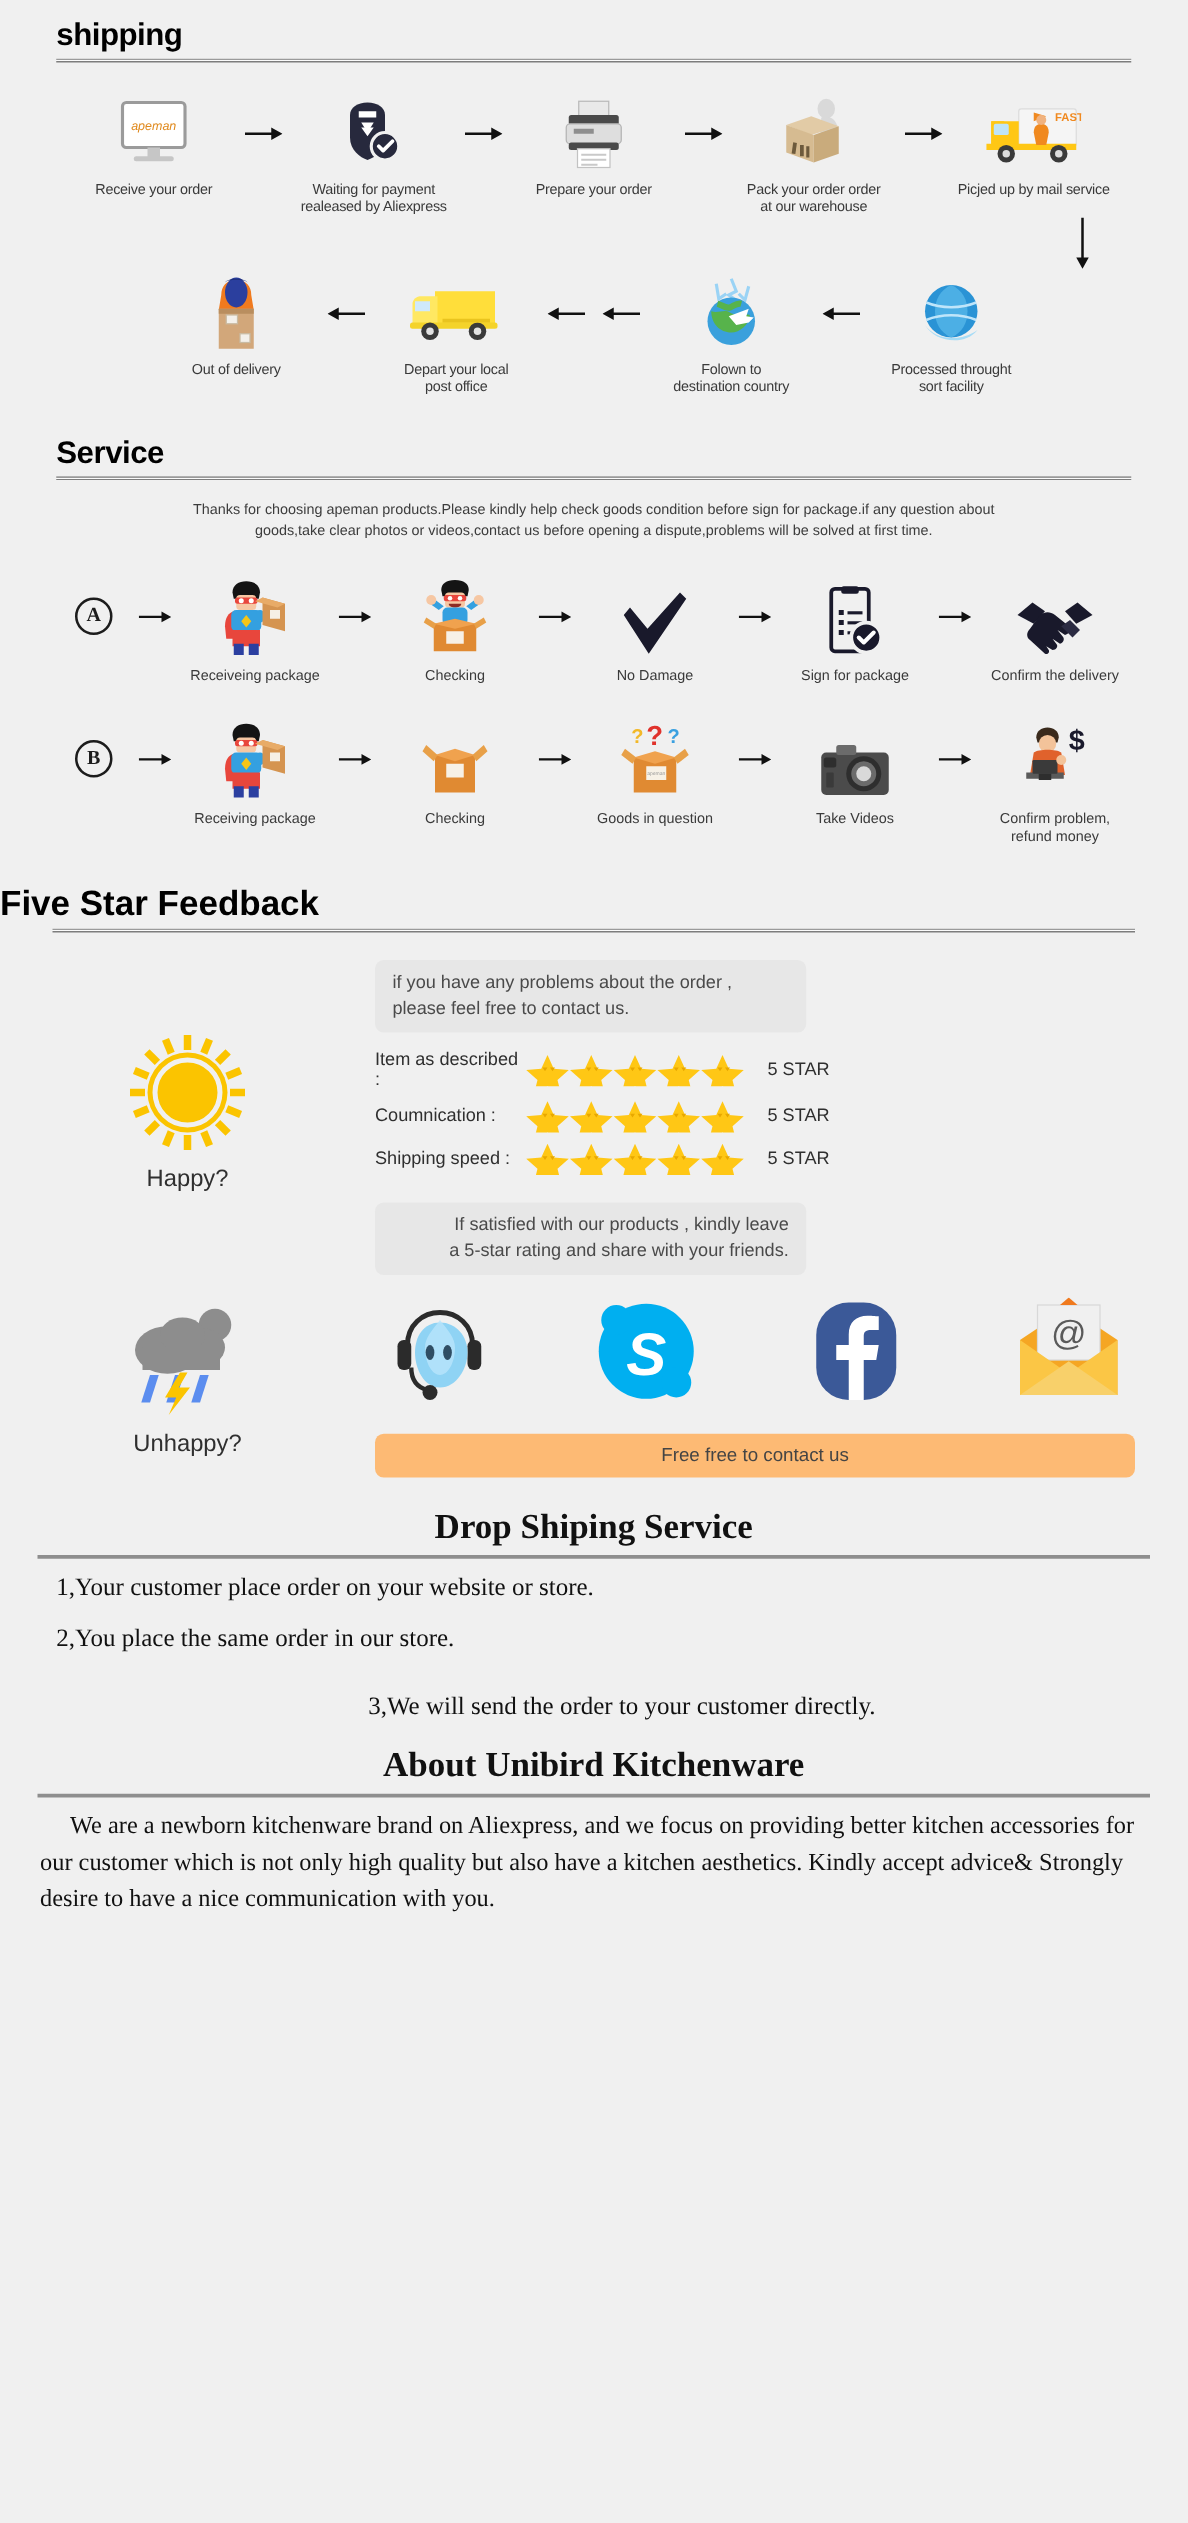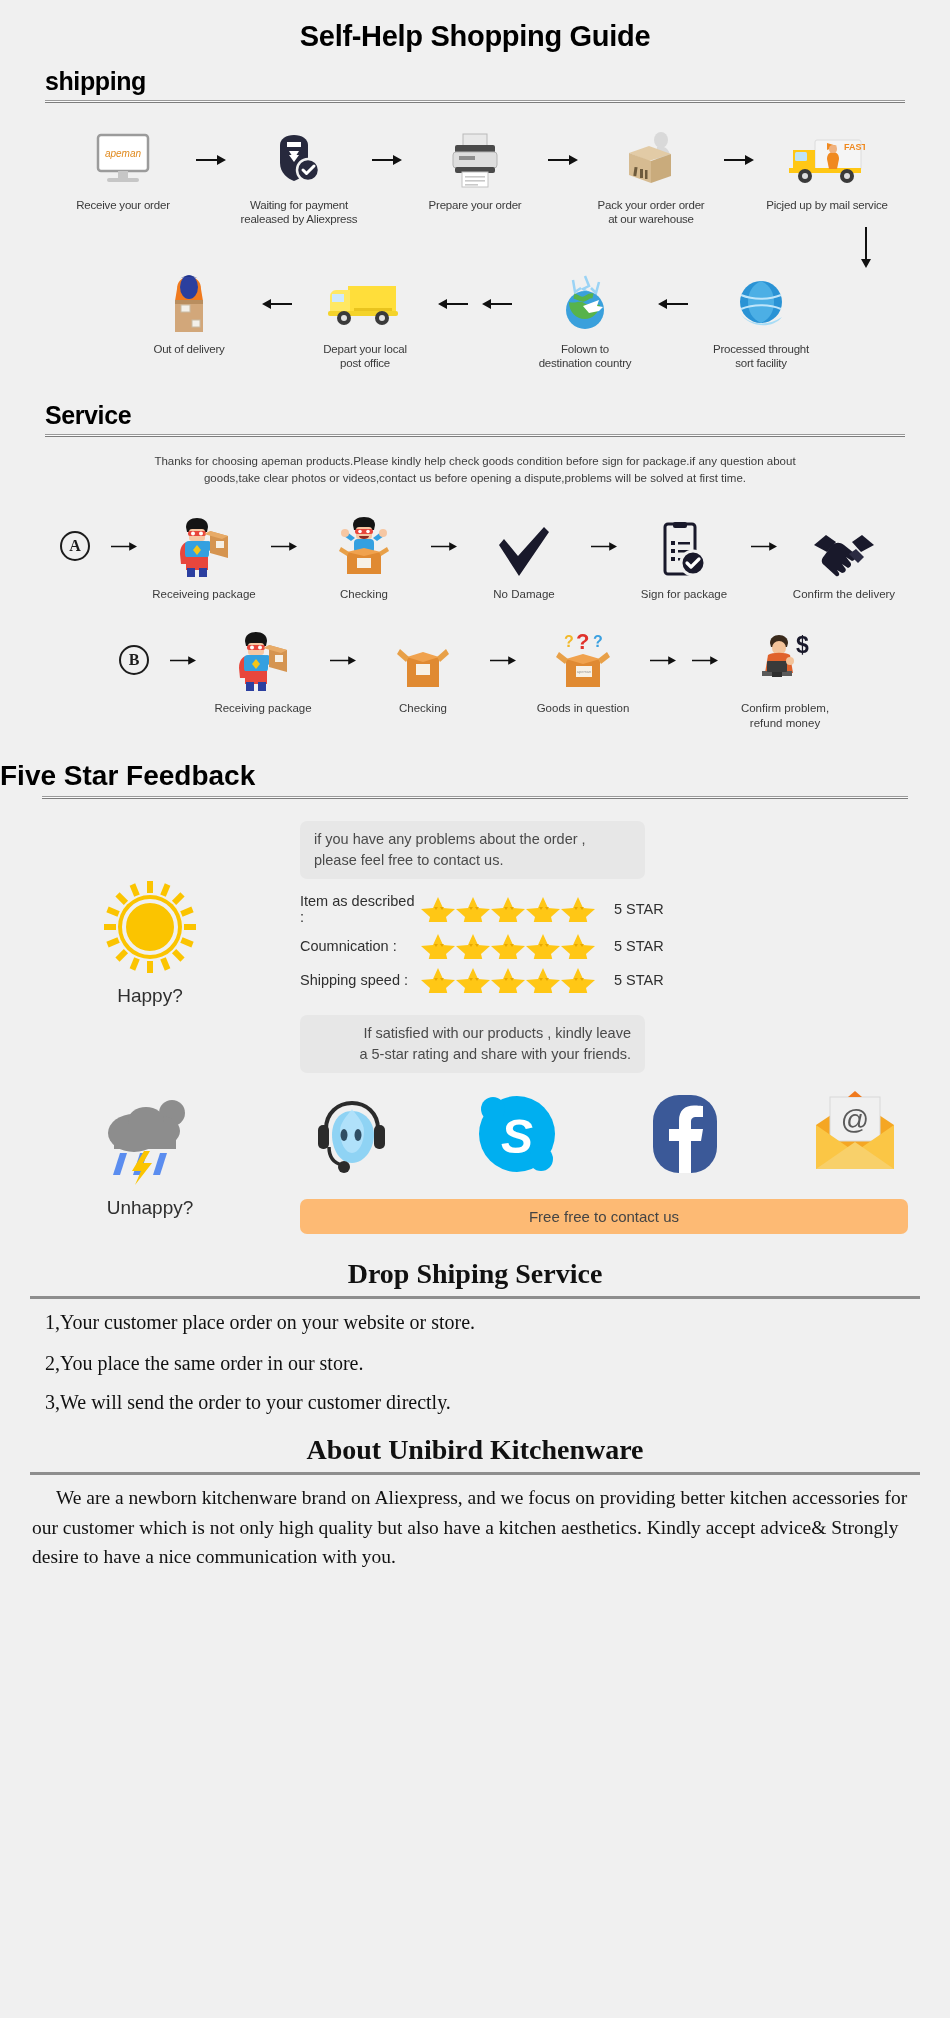--- a/index.html
+++ b/index.html
@@ -115,21 +115,20 @@
     font-family:"Liberation Serif", serif; font-size:19.5px; color:#111;
     line-height:1.52; margin: 8px 32px 0 32px; text-align:left; text-indent:24px;
   }
   .sep-line { height:3px; background:#8e8e8e; margin:6px 30px 0 30px; }
 </style>
 </head>
 <body style="background: rgb(240, 240, 240);">
 
 <div class="page">
 
-  <div class="main-title">Self-Help Shopping Guide</div>
 
   <div class="sec-head">shipping</div>
   <div class="rule"></div>
 
   <div class="flow" style="margin-top:26px;">
 
     <div class="step">
       <div class="art">
         <svg width="62" height="54" viewBox="0 0 62 54">
           <rect x="6" y="2" width="50" height="36" rx="3" fill="#fff" stroke="#9b9b9b" stroke-width="2.5"></rect>
@@ -516,20 +515,34 @@
         </svg>
       </div>
       <div class="cap" style="white-space:pre-line">Goods in question</div>
     </div>
     <div class="svc-arrow">
       <svg width="26" height="11" viewBox="0 0 30 12">
           <path d="M0 5h21v-4l9 5-9 5v-4H0z" fill="#111"></path>
         </svg>
     </div>
 
+    <div class="svc-step">
+      <div class="art">
+        <svg width="58" height="48" viewBox="0 0 58 48">
+          <rect x="2" y="10" width="54" height="34" rx="4" fill="#4b4b4b"></rect>
+          <rect x="14" y="4" width="16" height="8" rx="2" fill="#6b6b6b"></rect>
+          <rect x="4" y="14" width="10" height="8" rx="2" fill="#2e2e2e"></rect>
+          <circle cx="36" cy="27" r="14" fill="#2e2e2e"></circle>
+          <circle cx="36" cy="27" r="10" fill="#6b6b6b"></circle>
+          <circle cx="36" cy="27" r="6" fill="#d9d9d9"></circle>
+          <rect x="6" y="26" width="6" height="12" rx="1" fill="#3a3a3a"></rect>
+        </svg>
+      </div>
+      <div class="cap" style="white-space:pre-line">Take Videos</div>
+    </div>
     <div class="svc-arrow">
       <svg width="26" height="11" viewBox="0 0 30 12">
           <path d="M0 5h21v-4l9 5-9 5v-4H0z" fill="#111"></path>
         </svg>
     </div>
 
     <div class="svc-step">
       <div class="art">
         <svg width="62" height="60" viewBox="0 0 62 60">
           <text x="42" y="20" font-family="Liberation Sans, sans-serif" font-size="23" font-weight="bold" fill="#19192b">$</text>
@@ -722,19 +735,19 @@
 
       <div class="contact-bar">Free free to contact us</div>
     </div>
   </div>
 
   <div class="serif-title" style="margin-top:24px;">Drop Shiping Service</div>
   <div class="sep-line"></div>
 
   <div class="ds-line">1,Your customer place order on your website or store.</div>
   <div class="ds-line" style="margin-top:18px;">2,You place the same order in our store.</div>
-  <div class="ds-line" style="margin-top:16px;">3,We will send the order to your customer directly.</div>
+  <div class="ds-line" style="margin-top:31px;text-align:center;">3,We will send the order to your customer directly.</div>
 
   <div class="serif-title" style="margin-top:20px;">About Unibird Kitchenware</div>
   <div class="sep-line"></div>
   <div class="about-body">We are a newborn kitchenware brand on Aliexpress, and we focus on providing better kitchen accessories for our customer which is not only high quality but also have a kitchen aesthetics. Kindly accept advice&amp; Strongly desire to have a nice communication with you.</div>
 
 </div>
 
 </body></html>

